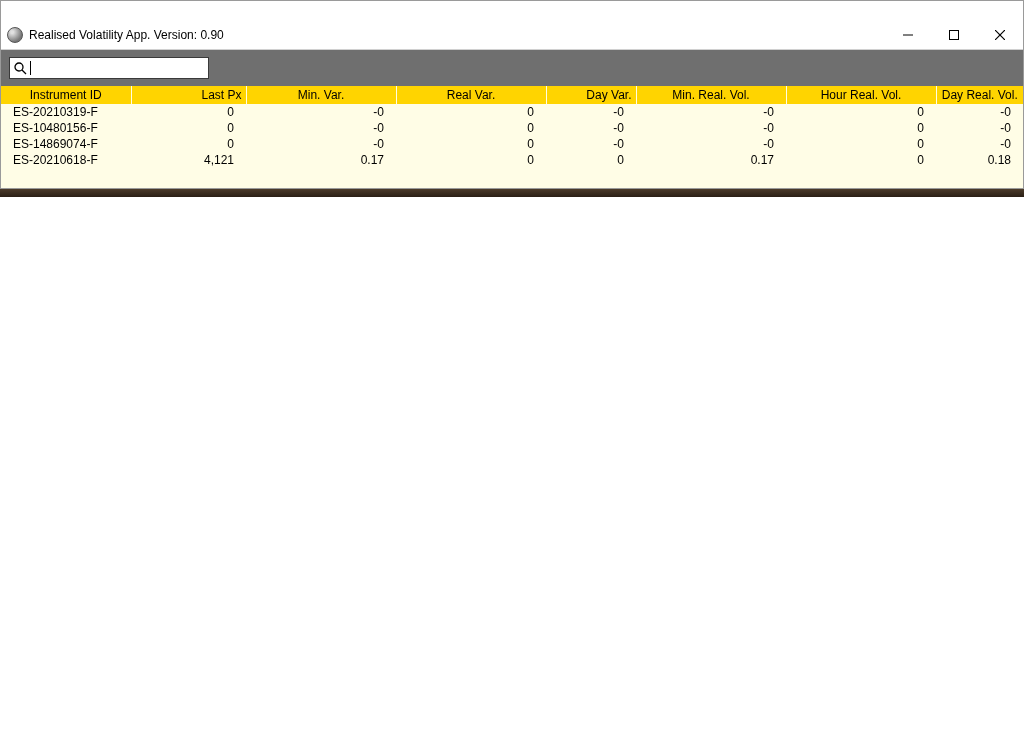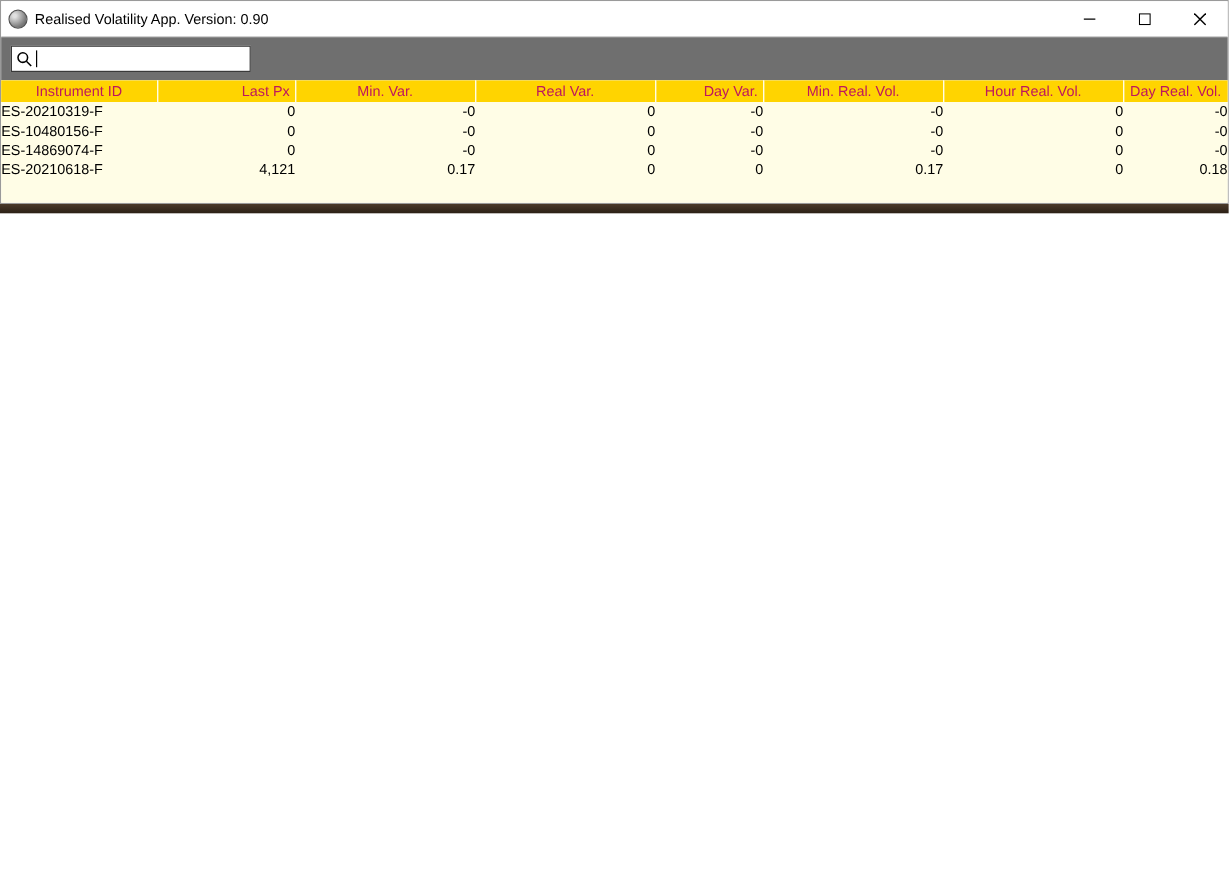--- a/index.html
+++ b/index.html
@@ -15,20 +15,21 @@
     border: 1px solid #9a9a9a;
     background: #fff;
   }
   .titlebar {
     height: 30px;
     display: flex;
     align-items: center;
     background: #fff;
     border-bottom: 1px solid #d0d0d0;
     padding-left: 6px;
+    margin-top: 19px;
   }
   .titlebar .app-icon {
     width: 16px; height: 16px;
     border-radius: 50%;
     background: radial-gradient(circle at 30% 30%, #e0e0e0 10%, #777 70%);
     border: 1px solid #555;
     margin-right: 6px;
     flex-shrink: 0;
   }
   .titlebar .title {
@@ -83,30 +84,30 @@
   }
   table {
     width: 100%;
     border-collapse: collapse;
     font-size: 12px;
     table-layout: fixed;
   }
   thead th {
     background: #ffd400;
     font-weight: 400;
-    color: #be185d;
+    color: #000000;
     padding: 2px 4px;
     border-right: 1px solid #fffde6;
     white-space: nowrap;
     overflow: hidden;
   }
   thead th:last-child { border-right: none; }
   tbody td {
     background: #fffde6;
-    padding: 1px 0;
+    padding: 1px 12px;
     color: #000;
     white-space: nowrap;
     overflow: hidden;
   }
   .col-id { text-align: left; width: 130px;}
   .col-num { text-align: right; }
   .bottom-shadow {
     height: 8px;
     background: linear-gradient(to bottom, #4b3a2a, #2a1f15);
   }

